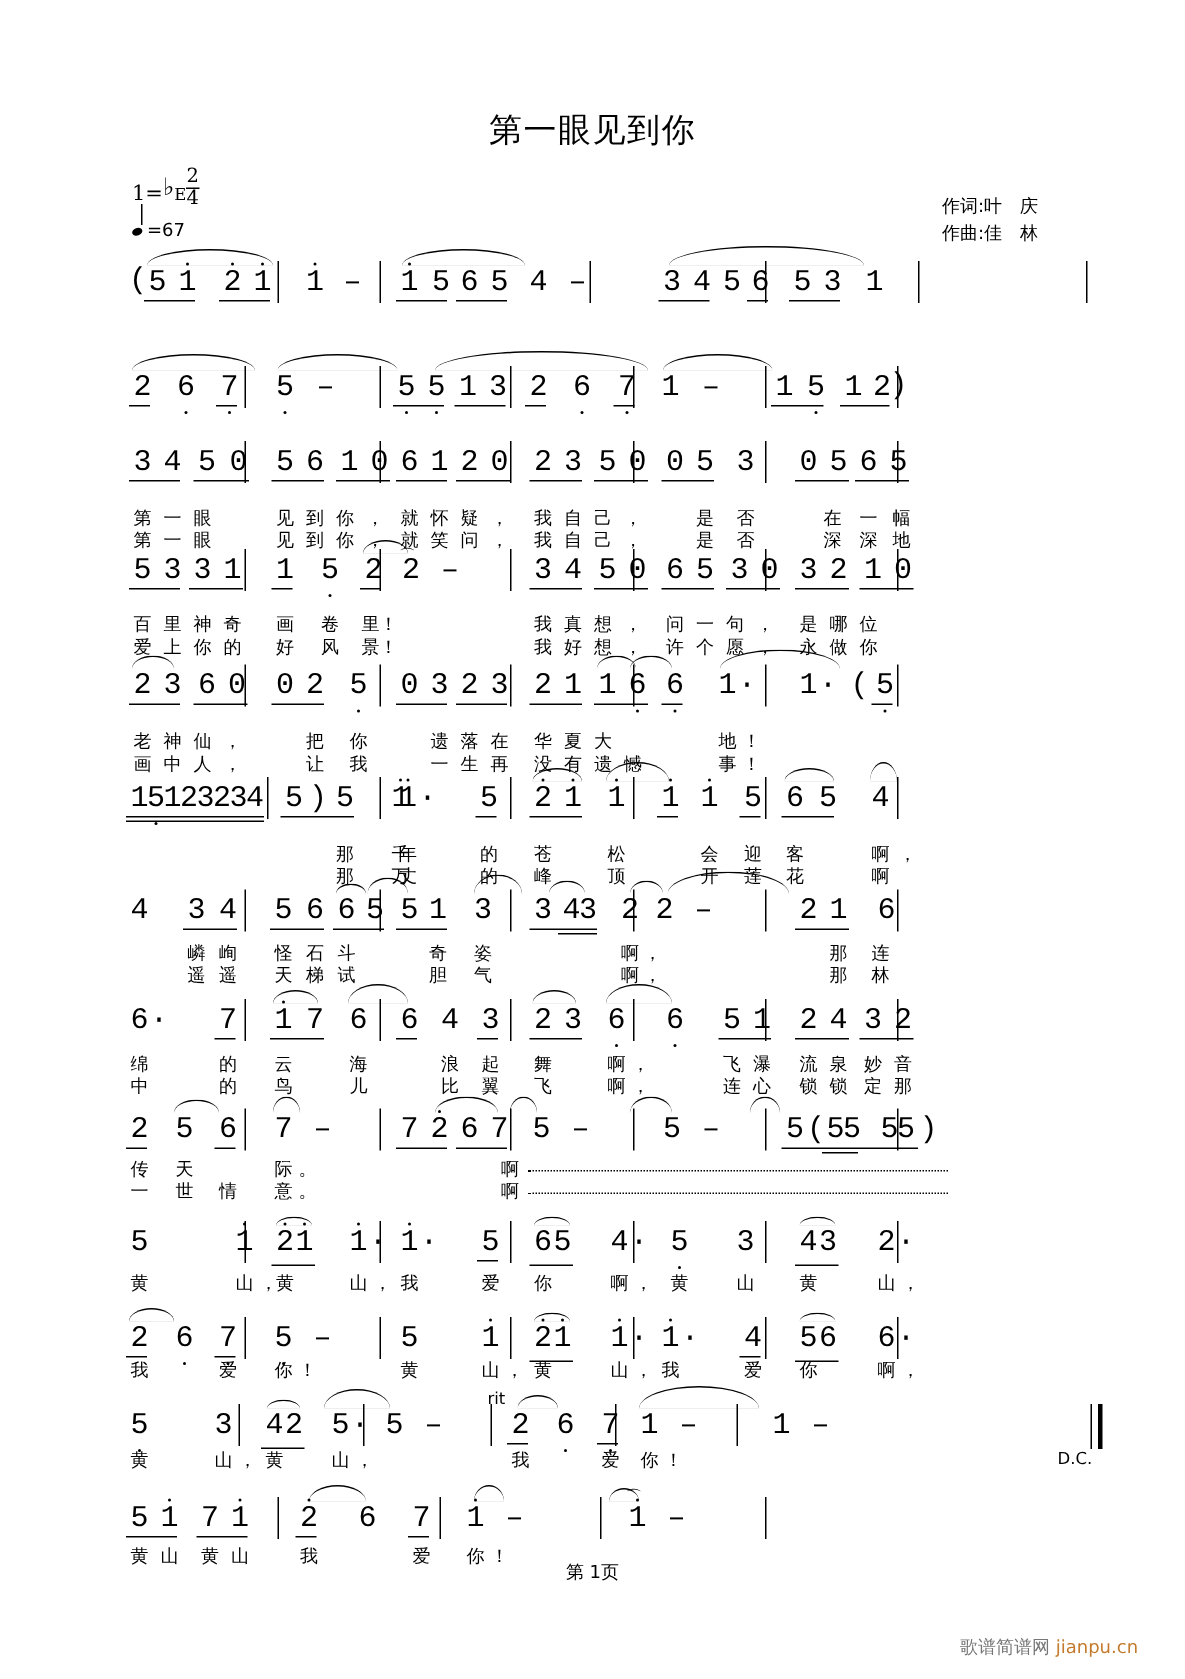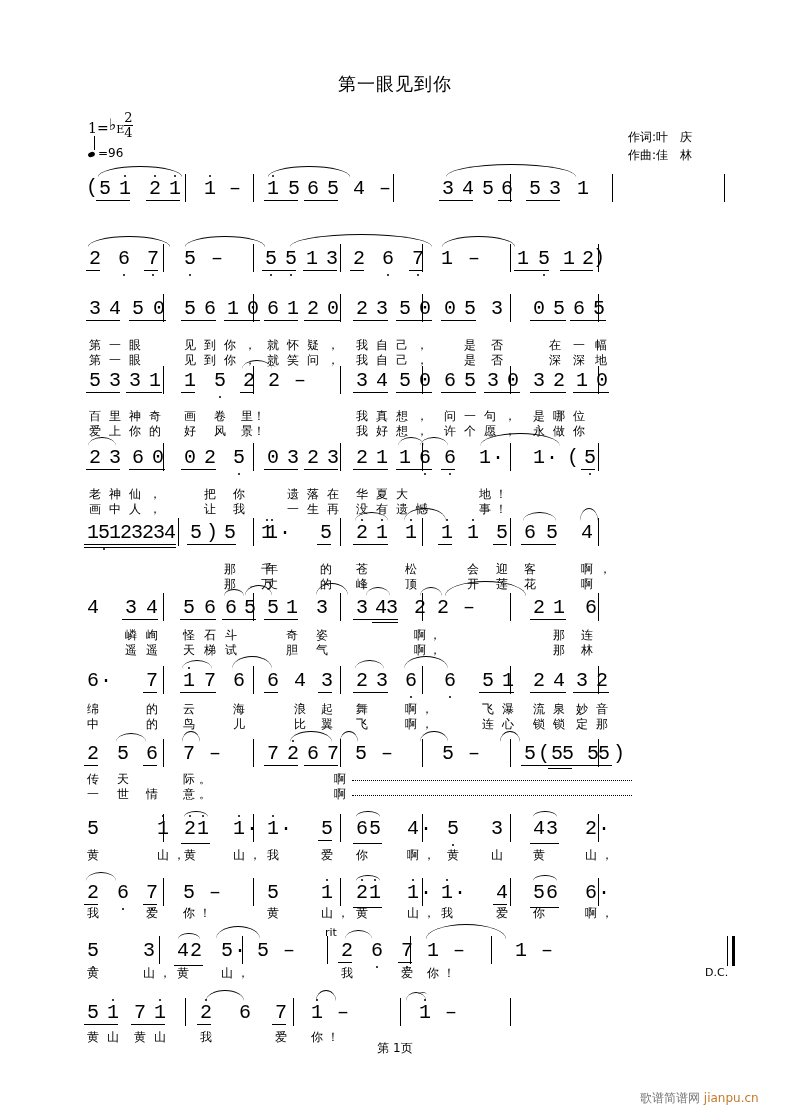--- a/index.html
+++ b/index.html
@@ -1,19 +1,19 @@
 <!DOCTYPE html>
 <html><head>
 <meta charset="utf-8">
 <style>
   html, body { margin: 0; padding: 0; background: #ffffff; }
   body { width: 790px; height: 1119px; position: relative; overflow: hidden;
          font-family: "DejaVu Sans", sans-serif; color: #000; }
   .title { position: absolute; left: 0; width: 790px; top: 72px; text-align: center;
-           font-family: "DejaVu Serif", serif; font-size: 18px; letter-spacing: 1px; }
+           font-family: "DejaVu Serif", serif; font-size: 22px; letter-spacing: 1px; }
   .key { position: absolute; left: 88px; top: 118px; font-family: "DejaVu Serif", serif; font-size: 14px; }
   .key .flat { font-size: 16px; position: relative; top: -3px; }
   .key .e { font-size: 11px; }
   .timesig { position: absolute; left: 124px; top: 112px; font-family: "DejaVu Serif", serif;
              font-size: 13px; line-height: 12px; text-align: center; }
   .timesig .bar { border-top: 1px solid #000; width: 9px; margin: 1px 0; }
   .tempo { position: absolute; left: 88px; top: 146px; font-size: 12px; }
   .tempo .stem { position: absolute; left: 6px; top: -10px; width: 1px; height: 14px; background: #000; }
   .tempo .head { display: inline-block; width: 7px; height: 5px; border-radius: 50%; background: #000;
                  margin-right: 3px; transform: rotate(-20deg); }
@@ -45,21 +45,21 @@
 <div class="key">
   <span>1=</span><span class="flat">♭</span><span class="e">E</span>
 </div>
 <div class="timesig">
   <div>2</div>
   <div class="bar"></div>
   <div>4</div>
 </div>
 <div class="tempo">
   <span class="stem"></span>
-  <span class="head"></span><span>=96</span>
+  <span class="head"></span><span>=67</span>
 </div>
 <div class="credits">
   <div>作词:叶　庆</div>
   <div>作曲:佳　林</div>
 </div>
 
 <div id="score">
     <div class="n" style="left: 98px; top: 178px;">5</div>
     <div class="n hi" style="left: 118px; top: 178px;">1</div>
     <div class="n hi" style="left: 148px; top: 178px;">2</div>

